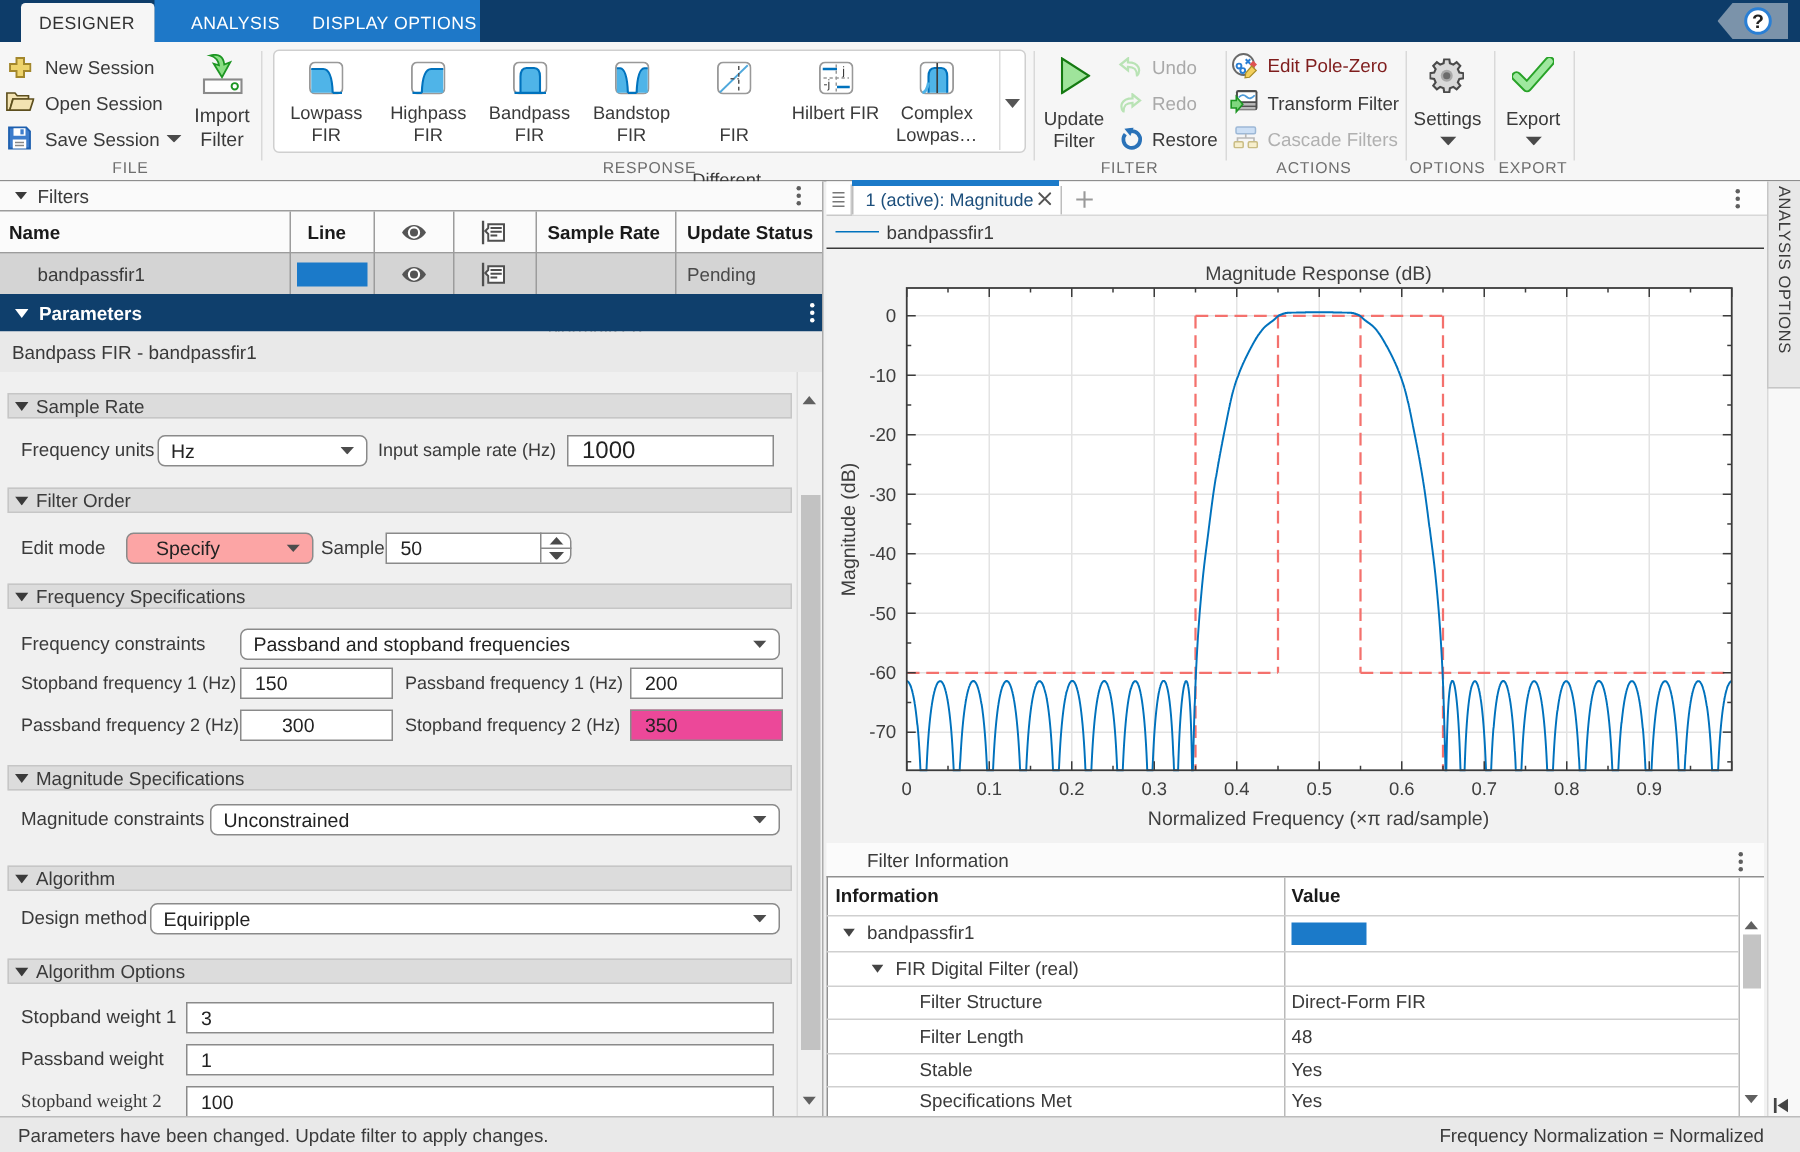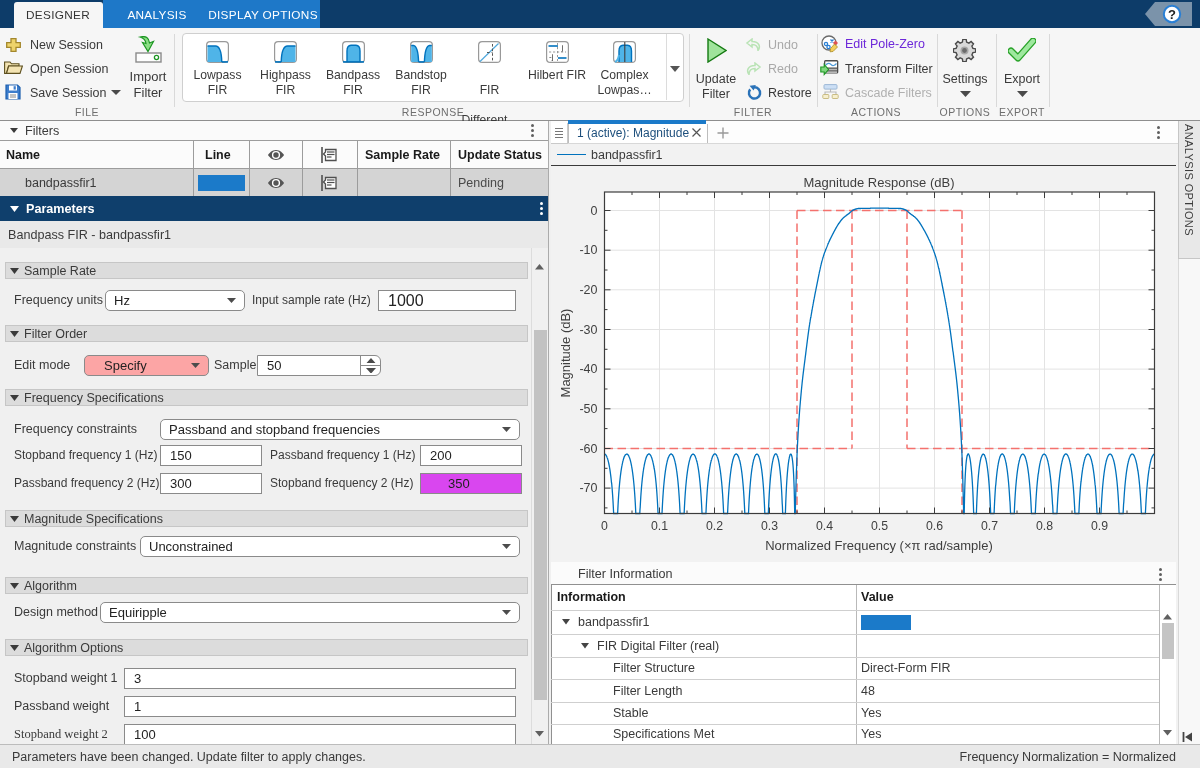--- a/index.html
+++ b/index.html
@@ -143,21 +143,21 @@
     </svg>
 <div style="position:absolute;top:84px;height:18px;line-height:18px;font-size:12.5px;color:#3a3a3a;font-weight:normal;white-space:nowrap;left:768px;">Restore</div>
 <svg style="position:absolute;left:821px;top:35px" width="19" height="18" viewBox="0 0 19 18">
 <circle cx="8" cy="8" r="7" fill="#fff" stroke="#6a6a6a" stroke-width="1.3"></circle>
 <path d="M9.5,4.5 L12.5,7.5 M12.5,4.5 L9.5,7.5" stroke="#2a7fd4" stroke-width="1.4"></path>
 <circle cx="5" cy="9" r="1.6" fill="none" stroke="#2a7fd4" stroke-width="1.3"></circle>
 <circle cx="7.5" cy="12" r="1.6" fill="none" stroke="#2a7fd4" stroke-width="1.3"></circle>
 <polygon points="14.5,5.5 17,8 14.5,10.5 12,8" fill="#e05252"></polygon>
 <path d="M13.5,9 L16.5,12 L12,16.5 L9,16.8 L9.6,13.5 Z" fill="#f3cf5c" stroke="#a98c28" stroke-width="0.8"></path>
     </svg>
-<div style="position:absolute;top:35px;height:18px;line-height:18px;font-size:12.5px;color:#6d28d9;font-weight:normal;white-space:nowrap;left:845px;">Edit Pole-Zero</div>
+<div style="position:absolute;top:35px;height:18px;line-height:18px;font-size:12.5px;color:#7f1d1d;font-weight:normal;white-space:nowrap;left:845px;">Edit Pole-Zero</div>
 <svg style="position:absolute;left:820px;top:59px" width="19" height="17" viewBox="0 0 19 17">
 <rect x="4" y="1" width="14.3" height="13.5" rx="1.5" fill="#4d4d4d"></rect>
 <rect x="5.3" y="2.5" width="11.7" height="6" fill="#fff"></rect>
 <path d="M5.8,6 Q8.5,3 11,5.5 Q13.5,8 16.5,4.5" fill="none" stroke="#4f9bd8" stroke-width="1.2"></path>
 <rect x="5.3" y="9.7" width="11.7" height="1.7" fill="#b9b9b9"></rect>
 <rect x="5.3" y="12.3" width="11.7" height="1.7" fill="#b9b9b9"></rect>
 <path d="M0.8,8 H4.2 V5.5 L8.5,10.5 L4.2,15.5 V13 H0.8 Z" fill="#7fd67f" stroke="#1d9623" stroke-width="1.1"></path>
     </svg>
 <div style="position:absolute;top:59.5px;height:18px;line-height:18px;font-size:12.5px;color:#3a3a3a;font-weight:normal;white-space:nowrap;left:845px;">Transform Filter</div>
 <svg style="position:absolute;left:822px;top:84px" width="17" height="15" viewBox="0 0 17 15">
@@ -296,23 +296,23 @@
 <div style="position:absolute;top:420px;height:18px;line-height:18px;font-size:12.5px;color:#3a3a3a;font-weight:normal;white-space:nowrap;left:14px;">Frequency constraints</div>
 <div style="position:absolute;left:160px;top:418.5px;width:360px;height:21px;background:#fff;border:1px solid #8a8a8a;border-radius:5px;box-sizing:border-box;font-size:13px;color:#222;line-height:19px;padding-left:8px;white-space:nowrap;overflow:hidden">Passband and stopband frequencies</div>
     <svg style="position:absolute;left:501.5px;top:426.5px" width="9" height="5">
       <polygon points="0,0 9,0 4.5,5" fill="#4c4c4c"></polygon>
     </svg>
 <div style="position:absolute;top:446px;height:18px;line-height:18px;font-size:12px;color:#3a3a3a;font-weight:normal;white-space:nowrap;left:14px;">Stopband frequency 1 (Hz)</div>
 <div style="position:absolute;left:160px;top:444.5px;width:102px;height:21px;background:#fff;border:1px solid #8a8a8a;box-sizing:border-box;font-size:13px;color:#222;line-height:19px;padding-left:9px">150</div>
 <div style="position:absolute;top:446px;height:18px;line-height:18px;font-size:12px;color:#3a3a3a;font-weight:normal;white-space:nowrap;left:270px;">Passband frequency 1 (Hz)</div>
 <div style="position:absolute;left:420px;top:444.5px;width:102px;height:21px;background:#fff;border:1px solid #8a8a8a;box-sizing:border-box;font-size:13px;color:#222;line-height:19px;padding-left:9px">200</div>
 <div style="position:absolute;top:474px;height:18px;line-height:18px;font-size:12px;color:#3a3a3a;font-weight:normal;white-space:nowrap;left:14px;">Passband frequency 2 (Hz)</div>
-<div style="position:absolute;left:160px;top:472.5px;width:102px;height:21px;background:#fff;border:1px solid #8a8a8a;box-sizing:border-box;font-size:13px;color:#222;line-height:19px;padding-left:9px">300</div>
+<div style="position:absolute;left:160px;top:472.5px;width:102px;height:21px;background:#fff;border:1px solid #8a8a8a;box-sizing:border-box;font-size:13px;color:#222;line-height:19px;padding-left:27px">300</div>
 <div style="position:absolute;top:474px;height:18px;line-height:18px;font-size:12px;color:#3a3a3a;font-weight:normal;white-space:nowrap;left:270px;">Stopband frequency 2 (Hz)</div>
-<div style="position:absolute;left:420px;top:472.5px;width:102px;height:21px;background:#d946ef;border:1px solid #8a8a8a;box-sizing:border-box;font-size:13px;color:#222;line-height:19px;padding-left:27px">350</div>
+<div style="position:absolute;left:420px;top:472.5px;width:102px;height:21px;background:#ec4899;border:1px solid #8a8a8a;box-sizing:border-box;font-size:13px;color:#222;line-height:19px;padding-left:9px">350</div>
 <div style="position:absolute;top:537px;height:18px;line-height:18px;font-size:12.5px;color:#3a3a3a;font-weight:normal;white-space:nowrap;left:14px;">Magnitude constraints</div>
 <div style="position:absolute;left:140px;top:535.5px;width:380px;height:21px;background:#fff;border:1px solid #8a8a8a;border-radius:5px;box-sizing:border-box;font-size:13px;color:#222;line-height:19px;padding-left:8px;white-space:nowrap;overflow:hidden">Unconstrained</div>
     <svg style="position:absolute;left:501.5px;top:543.5px" width="9" height="5">
       <polygon points="0,0 9,0 4.5,5" fill="#4c4c4c"></polygon>
     </svg>
 <div style="position:absolute;top:603px;height:18px;line-height:18px;font-size:12.5px;color:#3a3a3a;font-weight:normal;white-space:nowrap;left:14px;">Design method</div>
 <div style="position:absolute;left:100px;top:601.5px;width:420px;height:21px;background:#fff;border:1px solid #8a8a8a;border-radius:5px;box-sizing:border-box;font-size:13px;color:#222;line-height:19px;padding-left:8px;white-space:nowrap;overflow:hidden">Equiripple</div>
     <svg style="position:absolute;left:501.5px;top:609.5px" width="9" height="5">
       <polygon points="0,0 9,0 4.5,5" fill="#4c4c4c"></polygon>
     </svg>

